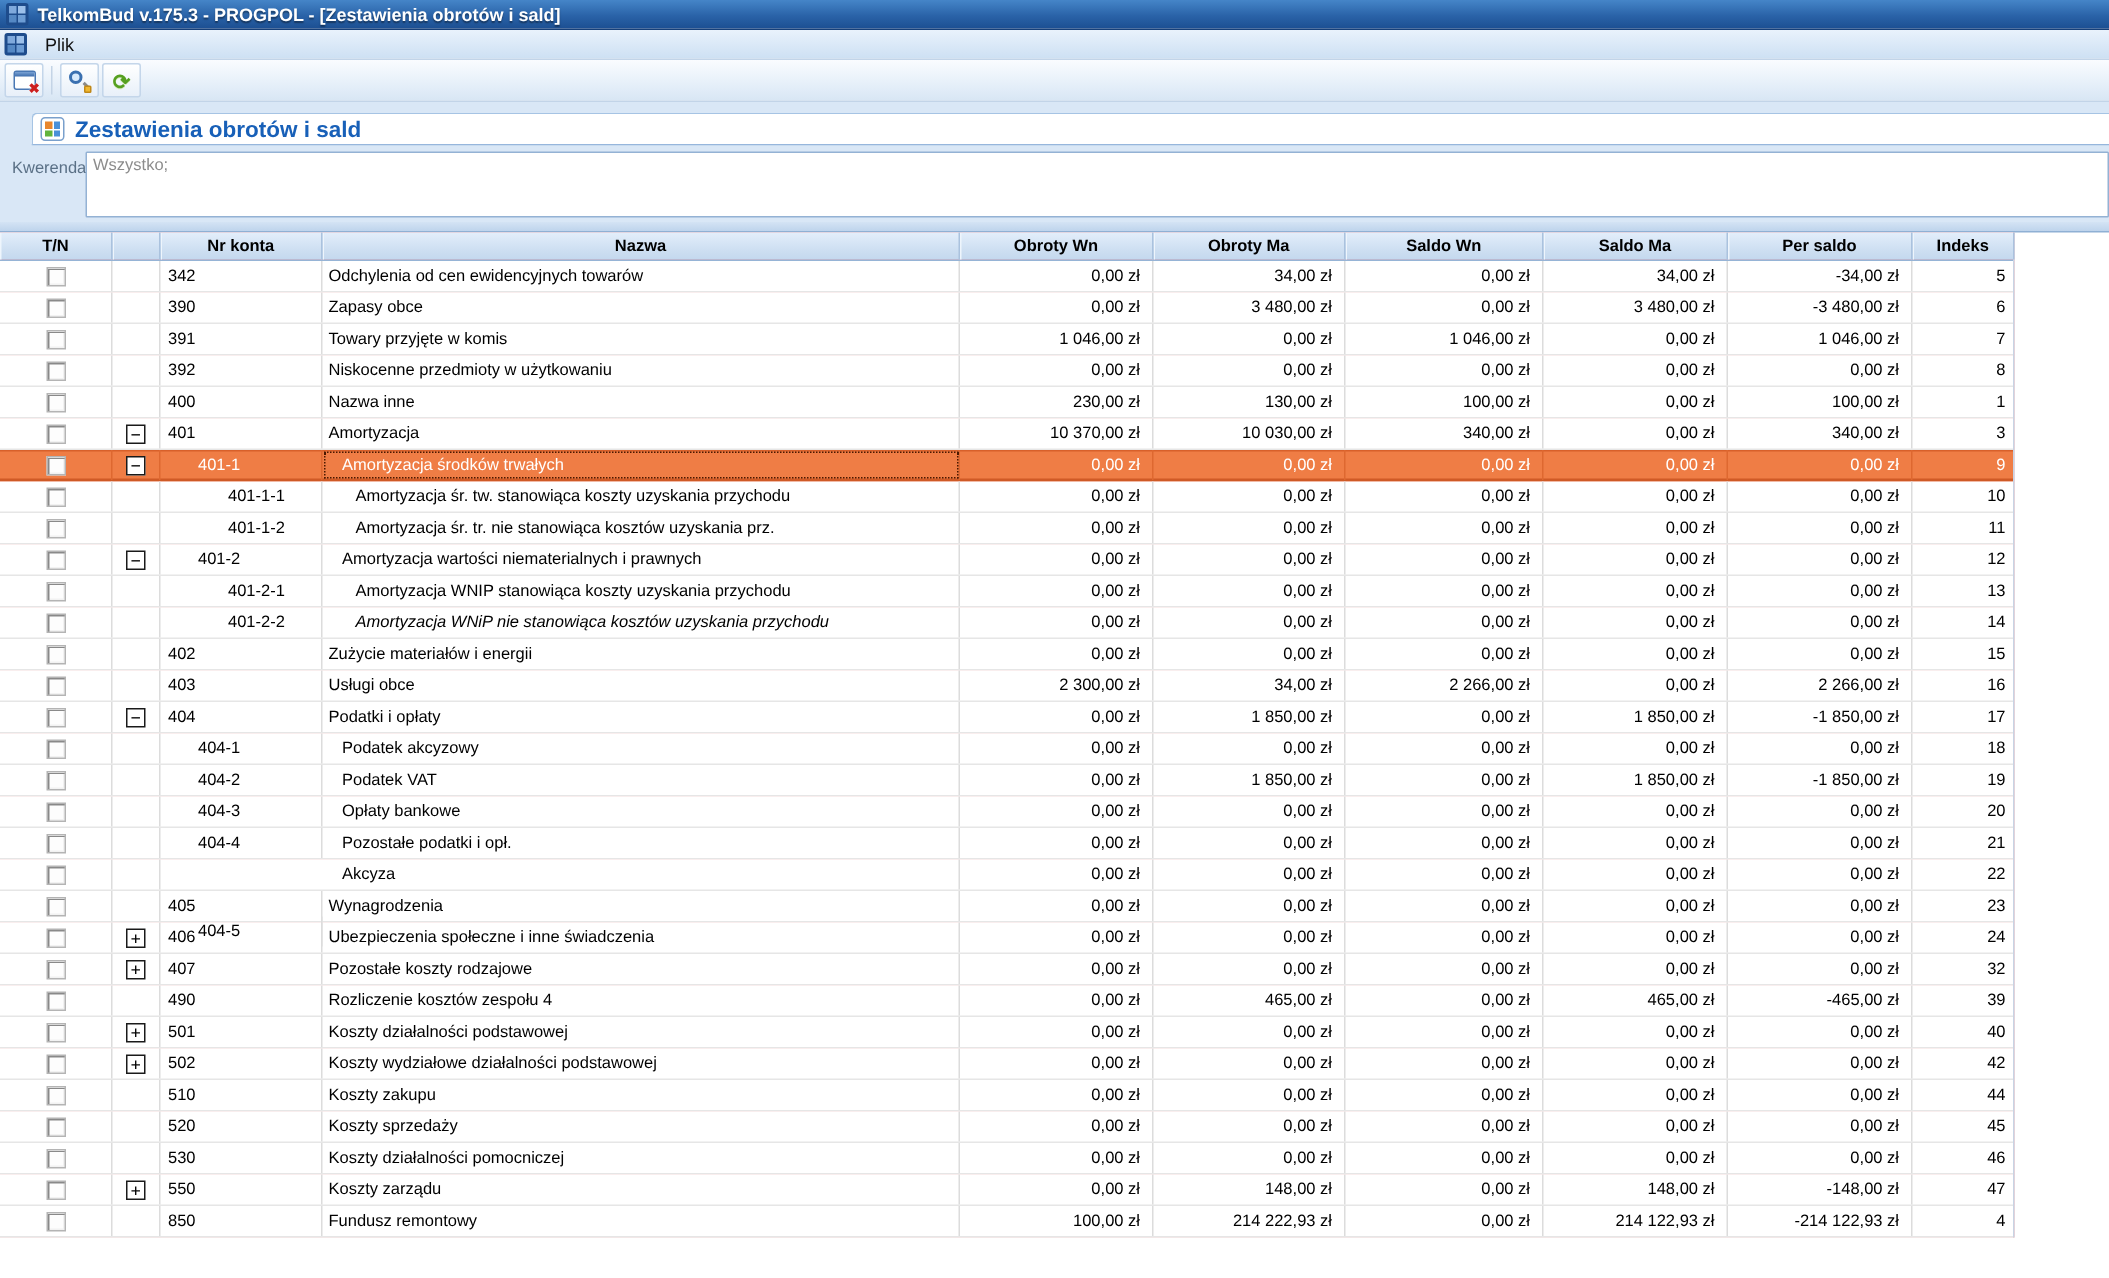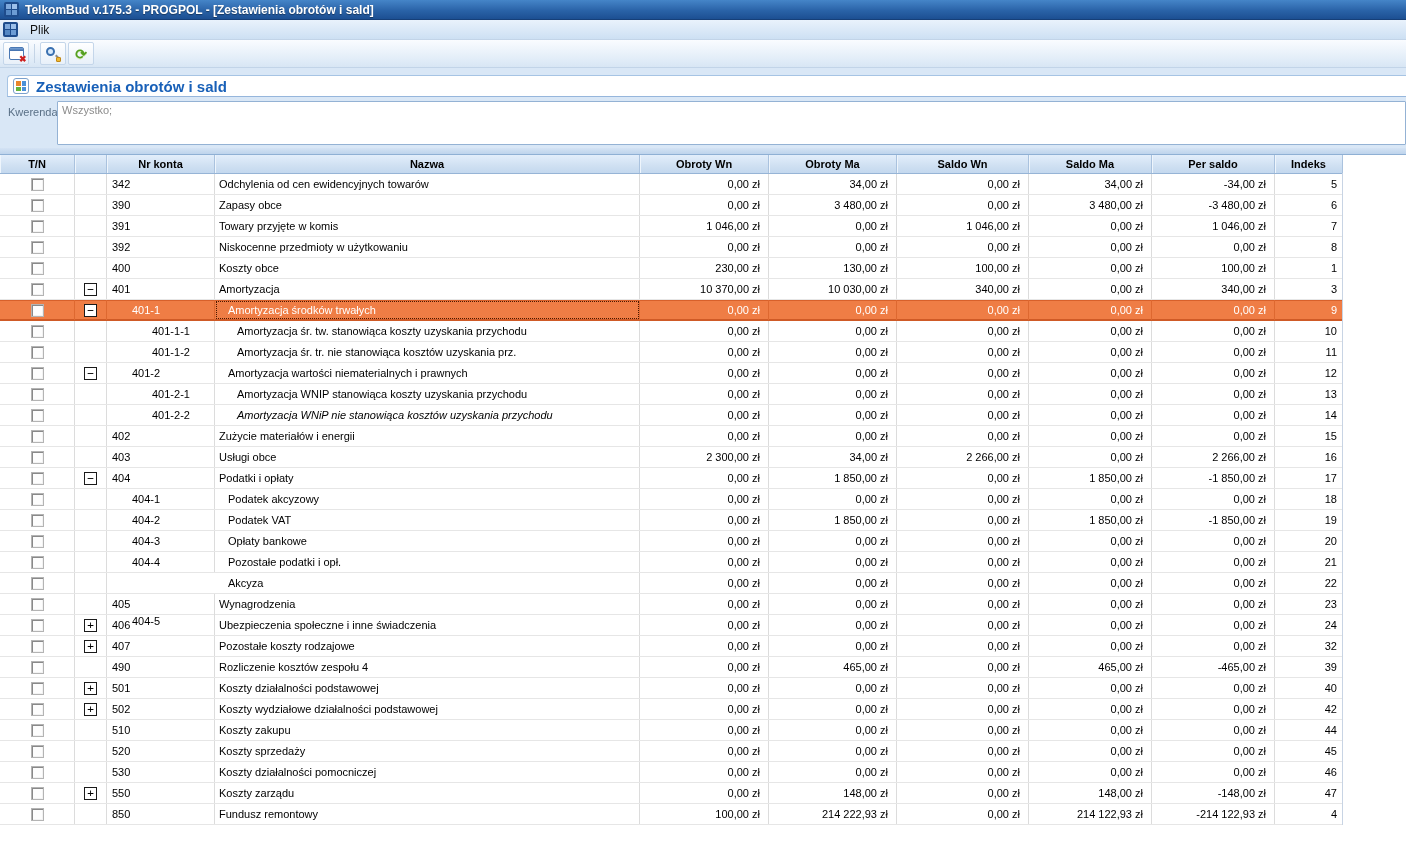--- a/index.html
+++ b/index.html
@@ -48,21 +48,21 @@
   .icon-mag .handle { position: absolute; left: 10px; top: 10px; width: 5px; height: 2px;
     background: #8a8a8a; transform: rotate(45deg); }
   .icon-mag .spark { position: absolute; right: 0; bottom: 0; width: 5px; height: 5px;
     background: #f0b830; border: 1px solid #c08818; border-radius: 1px; }
 
   .icon-refresh { font-size: 14px; font-weight: bold; color: #55a020; line-height: 14px;
     text-shadow: 0 1px 0 #d8ecc0; }
 
   
   .content-top { height: 80px; background: #d9e7f6; padding-top: 7px; }
-  .page-header { height: 22px; margin-left: 7px; background: #ffffff;
+  .page-header { height: 22px; margin-left: 21px; background: #ffffff;
     border: 1px solid #a6c4e4; border-right: none; border-bottom: 1px solid #96b6dc;
     border-top-left-radius: 4px; display: flex; align-items: center; padding-left: 5px; }
   .page-title { color: #1860b8; font-weight: bold; font-size: 15px; margin-left: 7px; white-space: nowrap; }
   .calc-icon { width: 16px; height: 16px; background: #fff; border: 1px solid #7aa0cc; border-radius: 3px;
     display: grid; grid-template-columns: 1fr 1fr; grid-template-rows: 1fr 1fr; gap: 1px; padding: 2px; }
   .calc-icon i:nth-child(1) { background: #e8862c; }
   .calc-icon i:nth-child(2) { background: #4a90d8; }
   .calc-icon i:nth-child(3) { background: #62b43c; }
   .calc-icon i:nth-child(4) { background: #4a90d8; }
 
@@ -253,21 +253,21 @@
     <div class="cell c-idx cell-money">8</div>
   </div>
       <div class="row">
     <div class="cell c-tn cell-center">
       <span class="cb"></span>
     </div>
     <div class="cell c-exp cell-center">
       
     </div>
     <div class="cell c-konto" style="padding-left: 5px;">400</div>
-    <div class="cell c-nazwa cell-nazwa" style="padding-left: 4px;">Koszty obce</div>
+    <div class="cell c-nazwa cell-nazwa" style="padding-left: 4px;">Nazwa inne</div>
     <div class="cell c-own cell-money">230,00 zł</div>
     <div class="cell c-oma cell-money">130,00 zł</div>
     <div class="cell c-swn cell-money">100,00 zł</div>
     <div class="cell c-sma cell-money">0,00 zł</div>
     <div class="cell c-per cell-money">100,00 zł</div>
     <div class="cell c-idx cell-money">1</div>
   </div>
       <div class="row">
     <div class="cell c-tn cell-center">
       <span class="cb"></span>

